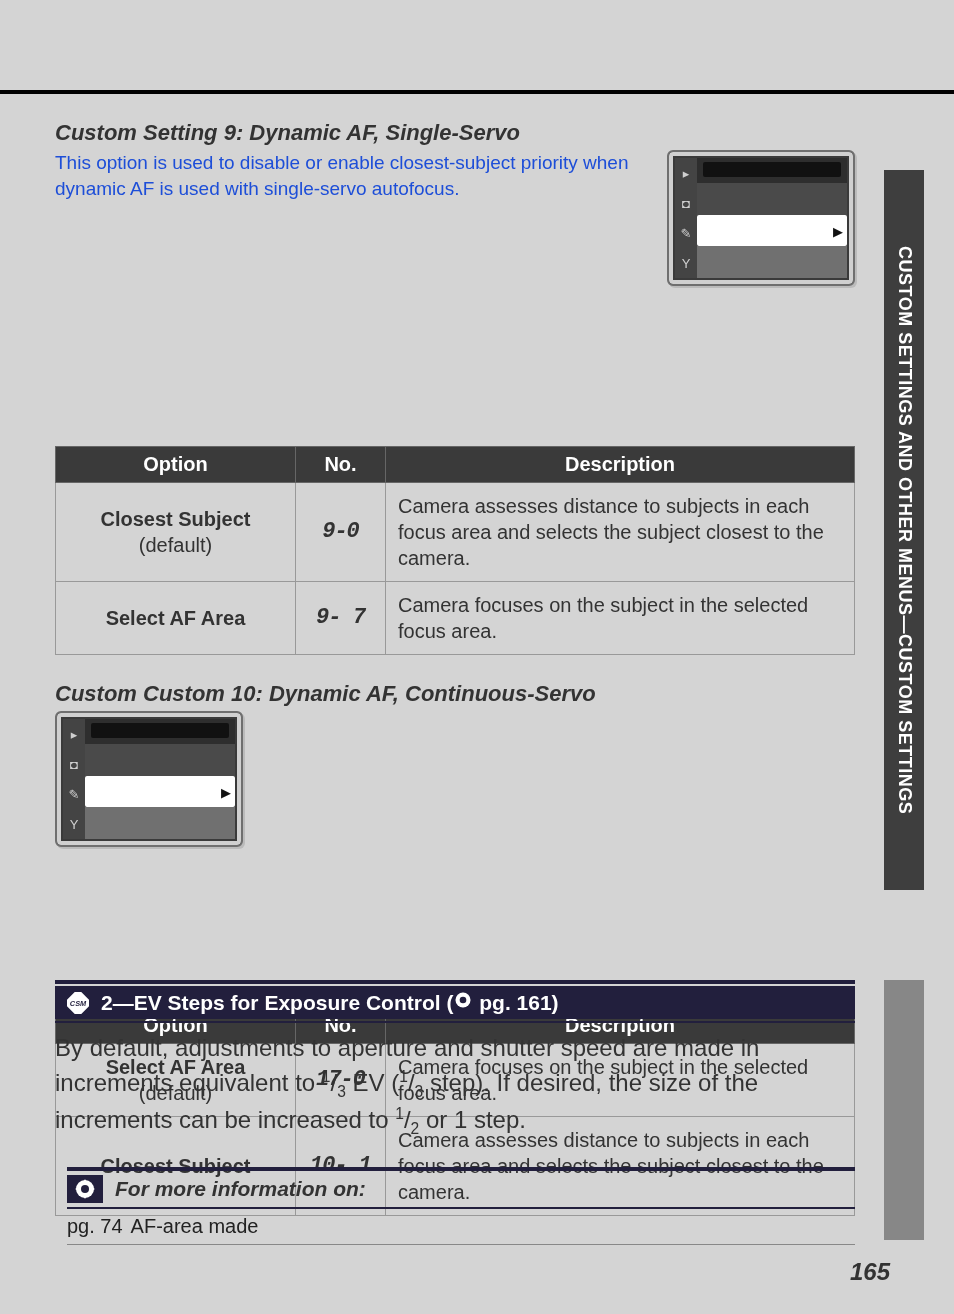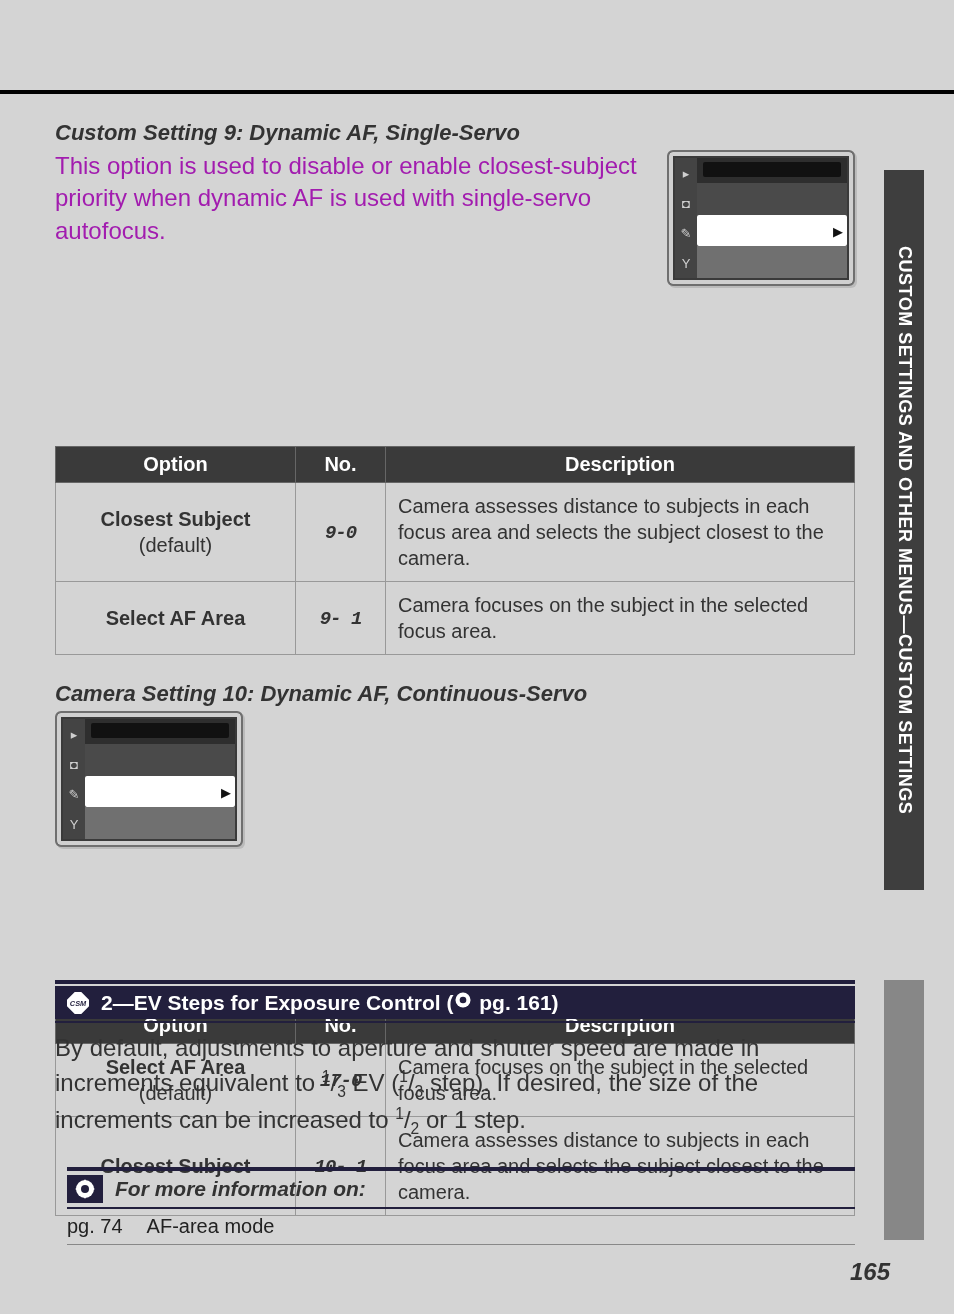--- a/index.html
+++ b/index.html
@@ -2,21 +2,21 @@
 <html><head>
 <meta charset="utf-8">
 <style>
   * { box-sizing: border-box; margin: 0; padding: 0; }
   html, body { width: 954px; height: 1314px; background: #d4d4d4; font-family: "Gill Sans", "Gill Sans MT", "Segoe UI", Arial, sans-serif; color: #222; }
   .page { position: relative; width: 954px; height: 1314px; padding: 30px 30px 30px 55px; }
   .topbar { position: absolute; top: 90px; left: 0; right: 0; height: 4px; background: #000; }
   .content { position: absolute; top: 120px; left: 55px; width: 800px; }
 
   .section-title { font-style: italic; font-weight: 600; font-size: 22px; margin-bottom: 4px; color: #333; }
-  .body-text { font-size: 24px; line-height: 1.35; color: #a21caf; font-weight: 400; }
+  .body-text { font-size: 19px; line-height: 1.35; color: #1d4ed8; font-weight: 400; }
 
   .lcd-wrap { position: absolute; right: 0; width: 188px; }
   .lcd {
     width: 188px; height: 136px; border: 2px solid #6f6f6f; border-radius: 6px;
     background: #3a3a3a; box-shadow: inset 0 0 0 4px #d0d0d0, 2px 2px 0 #bbb; display: flex; flex-direction: column;
   }
   .lcd-sidebar {
     position: absolute; left: 6px; top: 6px; bottom: 6px; width: 22px;
     display: flex; flex-direction: column; justify-content: space-around; align-items: center;
     background: rgba(255,255,255,0.05);
@@ -30,21 +30,21 @@
   .lcd-band.sel { background: #fff; position: relative; border-radius: 2px; }
   .lcd-band.bot { background: #707070; margin: 0 0 0 0; }
   .lcd .arrow { position: absolute; right: 4px; top: 50%; transform: translateY(-50%); font-size: 13px; color: #111; }
 
   table.opt { width: 100%; border-collapse: collapse; margin-top: 14px; font-size: 20px; }
   table.opt th { background: #3a3a3a; color: #fff; font-weight: 700; padding: 6px 10px; border: 1px solid #666; }
   table.opt td { border: 1px solid #999; padding: 10px 12px; vertical-align: middle; color: #333; line-height: 1.3; }
   table.opt td.center { text-align: center; }
   .opt-name { font-weight: 700; color: #333; }
   .opt-sub { font-weight: 400; display: block; }
-  .segno { font-family: "Courier New", monospace; font-weight: 700; font-size: 19px; font-style: italic; letter-spacing: -1px; }
+  .segno { font-family: "Courier New", monospace; font-weight: 700; font-size: 22px; font-style: italic; letter-spacing: -1px; }
 
   .s1 { margin-bottom: 5px; }
   .s2 { margin-top: 26px; }
 
   .footer-block { position: absolute; left: 55px; width: 800px; top: 980px; }
   .sec-bar { border-top: 4px solid #221f3d; }
   .sec-head { display: flex; align-items: center; background: #221f3d; color: #fff; padding: 4px 10px; margin-top: 2px; }
   .sec-head .icon { width: 26px; height: 22px; margin-right: 10px; display:flex; align-items:center; justify-content:center; }
   .sec-head .title { font-weight: 700; font-style: normal; font-size: 21px; }
   .sec-head .eye { width: 20px; height: 20px; }
@@ -53,21 +53,21 @@
   .footer-text { font-size: 24px; line-height: 1.45; margin-top: 8px; color: #333; }
   .frac-sup { font-size: 0.65em; vertical-align: super; }
   .frac-sub { font-size: 0.65em; vertical-align: sub; }
 
   .more-info { margin-top: 26px; padding-left: 12px; }
   .more-bar1 { height: 4px; background: #221f3d; }
   .more-head { display: flex; align-items: center; padding: 4px 0; }
   .more-head .icon { width: 36px; height: 28px; background: #221f3d; display:flex; align-items:center; justify-content:center; margin-right: 12px; }
   .more-head .title { font-style: italic; font-weight: 700; font-size: 21px; color: #333; }
   .more-bar2 { height: 2px; background: #221f3d; }
-  .ref-row { display: flex; gap: 24px; font-size: 20px; padding: 6px 0; border-bottom: 1px solid #888; }
+  .ref-row { display: flex; gap: 8px; font-size: 20px; padding: 6px 0; border-bottom: 1px solid #888; }
 
   .sidebar-tab { position: absolute; right: 30px; top: 170px; width: 40px; height: 720px; background: #3e3e3e; display:flex; align-items:center; justify-content:center; }
   .sidebar-tab .txt { writing-mode: vertical-rl; color: #fff; font-weight: 700; font-size: 18px; letter-spacing: 0.5px; white-space: nowrap; }
   .thumb-tab { position: absolute; right: 30px; top: 980px; width: 40px; height: 260px; background: #878787; }
 
   .pagenum { position: absolute; right: 64px; bottom: 28px; font-style: italic; font-weight: 700; font-size: 24px; color: #333; }
 </style>
 </head>
 <body>
 
@@ -116,29 +116,29 @@
           </tr>
         </thead>
         <tbody>
           <tr>
             <td class="center"><span class="opt-name">Closest Subject</span><span class="opt-sub">(default)</span></td>
             <td class="center"><span class="segno">9-0</span></td>
             <td>Camera assesses distance to subjects in each focus area and selects the subject closest to the camera.</td>
           </tr>
           <tr>
             <td class="center"><span class="opt-name">Select AF Area</span><span class="opt-sub"></span></td>
-            <td class="center"><span class="segno">9- 1</span></td>
+            <td class="center"><span class="segno">9- 7</span></td>
             <td>Camera focuses on the subject in the selected focus area.</td>
           </tr>
         </tbody>
       </table>
     </div>
 
     <div class="s2">
-      <div class="section-title">Camera Setting 10: Dynamic AF, Continuous-Servo</div>
+      <div class="section-title">Custom Custom 10: Dynamic AF, Continuous-Servo</div>
       <div style="display:flex; gap:16px;">
         <div class="lcd-wrap" style="position:relative;">
           <div class="lcd" style="position:relative;">
             <div class="lcd-sidebar">
               <span>▸</span>
               <span>◘</span>
               <span>✎</span>
               <span>Y</span>
             </div>
             <div class="lcd-right">
@@ -207,19 +207,19 @@
               <circle cx="12" cy="12" r="9" fill="#fff"></circle>
               <circle cx="12" cy="12" r="4" fill="#221f3d"></circle>
               <path d="M12 2 L14 6 L10 6 Z M12 22 L14 18 L10 18 Z M2 12 L6 10 L6 14 Z M22 12 L18 10 L18 14 Z" fill="#fff"></path>
             </svg>
         </span>
         <span class="title">For more information on:</span>
       </div>
       <div class="more-bar2"></div>
       <div class="ref-row">
         <span>pg. 74</span>
-        <span>AF-area mode</span>
+        <span>AF-area made</span>
       </div>
     </div>
   </div>
 
   <div class="pagenum">165</div>
 </div>
 
 </body></html>

